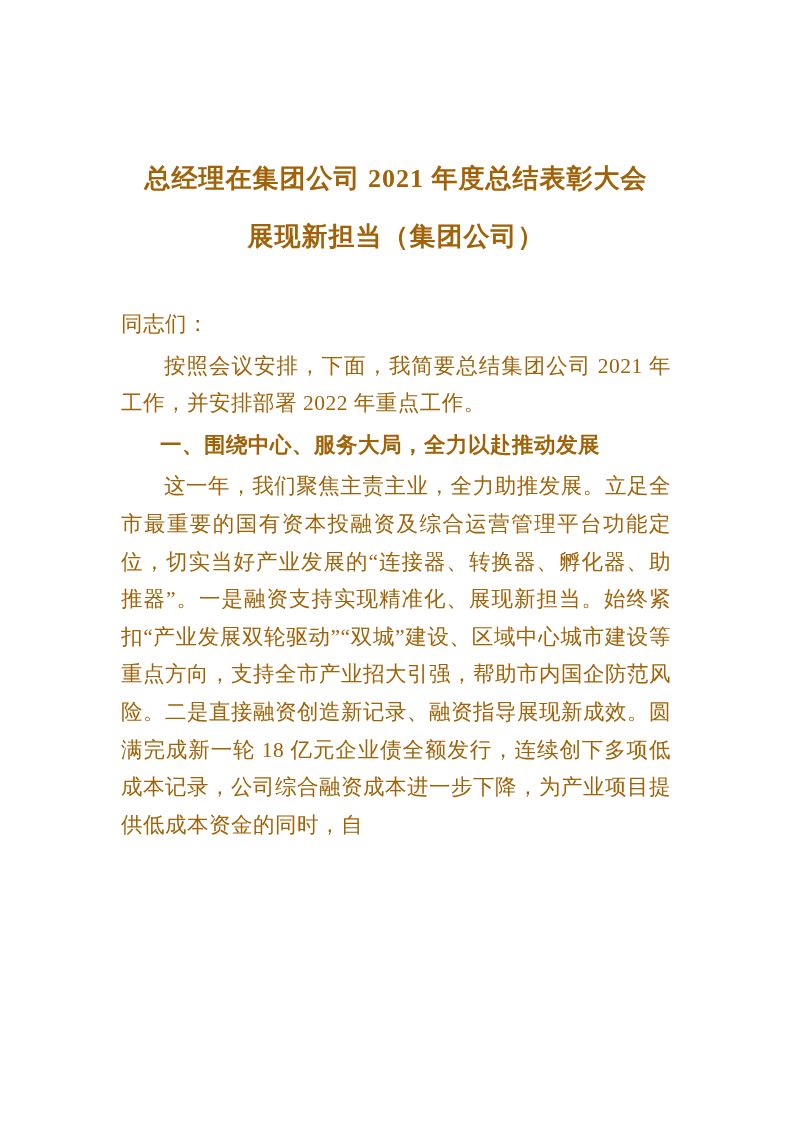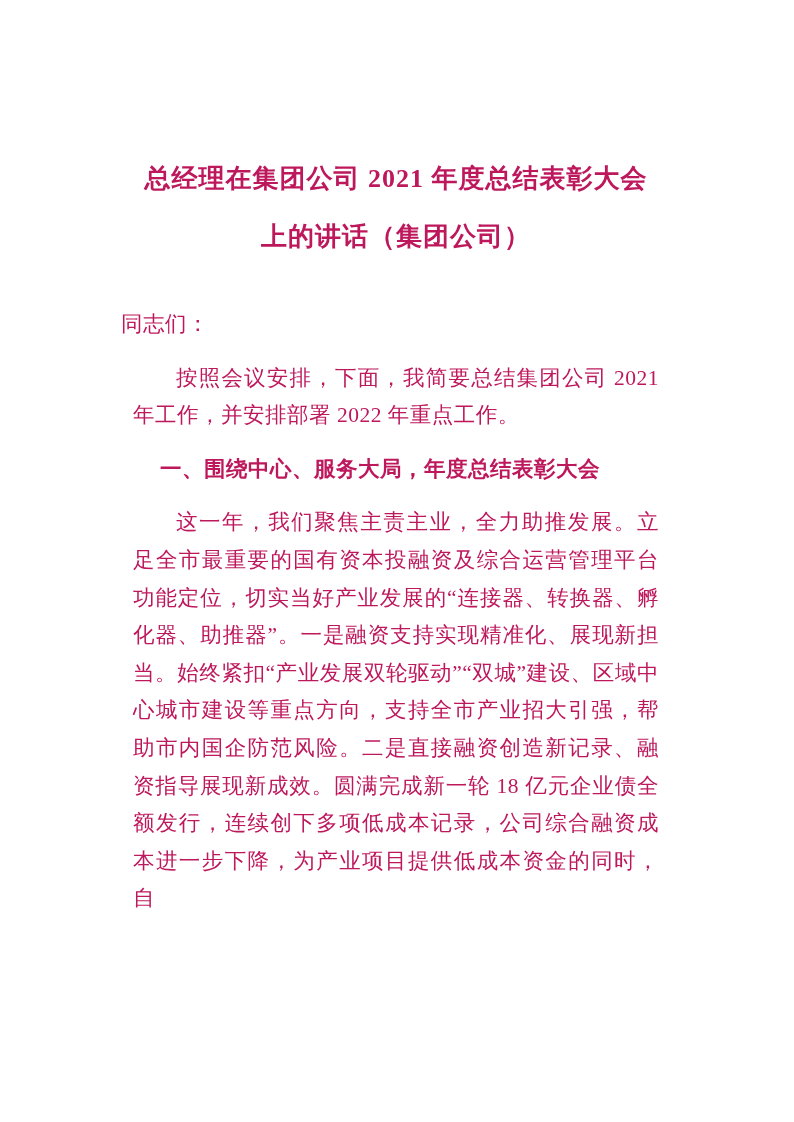--- a/index.html
+++ b/index.html
@@ -5,21 +5,21 @@
   html, body {
     margin: 0;
     padding: 0;
     background: #ffffff;
   }
   .page {
     position: relative;
     width: 794px;
     height: 1122px;
     background: #ffffff;
-    color: #be185d;
+    color: #a16207;
     overflow: hidden;
     font-family: "Liberation Serif", "DejaVu Serif", serif;
   }
   .content {
     box-sizing: border-box;
     padding: 150px 119px 0 117px;
   }
   .doc-title {
     text-align: center;
     font-size: 26px;
@@ -30,21 +30,21 @@
   }
   .body-text {
     margin-top: 40px;
     font-size: 21.5px;
     line-height: 37.6px;
     text-align: justify;
     text-justify: inter-character;
     letter-spacing: 0.5px;
   }
   .para {
-    margin: 16px;
+    margin: 4px;
     text-indent: 2em;
   }
   .salutation {
     margin: 4px;
     text-indent: 0;
   }
   .section-heading {
     margin: 0;
     text-indent: 2em;
     font-weight: bold;
@@ -53,28 +53,28 @@
   }
 </style>
 </head>
 <body>
 
 <div class="page">
   <div class="content">
 
     <div class="doc-title">
       <div>总经理在集团公司 2021 年度总结表彰大会</div>
-      <div>上的讲话（集团公司）</div>
+      <div>展现新担当（集团公司）</div>
     </div>
 
     <div class="body-text">
       <p class="salutation">同志们：</p>
 
       <p class="para">按照会议安排，下面，我简要总结集团公司 2021 年工作，并安排部署 2022 年重点工作。</p>
 
-      <p class="section-heading">一、围绕中心、服务大局，年度总结表彰大会</p>
+      <p class="section-heading">一、围绕中心、服务大局，全力以赴推动发展</p>
 
 
       <p class="para">这一年，我们聚焦主责主业，全力助推发展。立足全市最重要的国有资本投融资及综合运营管理平台功能定位，切实当好产业发展的“连接器、转换器、孵化器、助推器”。一是融资支持实现精准化、展现新担当。始终紧扣“产业发展双轮驱动”“双城”建设、区域中心城市建设等重点方向，支持全市产业招大引强，帮助市内国企防范风险。二是直接融资创造新记录、融资指导展现新成效。圆满完成新一轮 18 亿元企业债全额发行，连续创下多项低成本记录，公司综合融资成本进一步下降，为产业项目提供低成本资金的同时，自</p>
     </div>
 
   </div>
 </div>
 
 </body></html>

